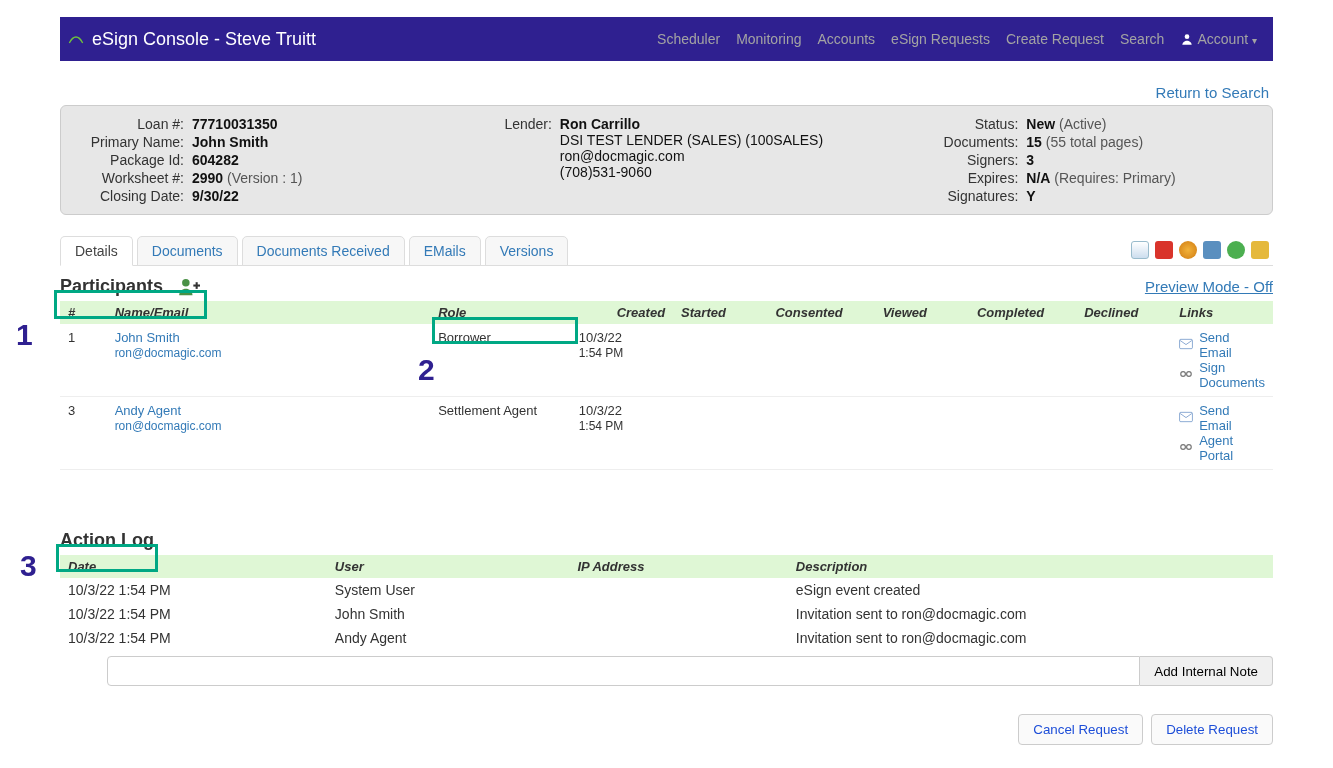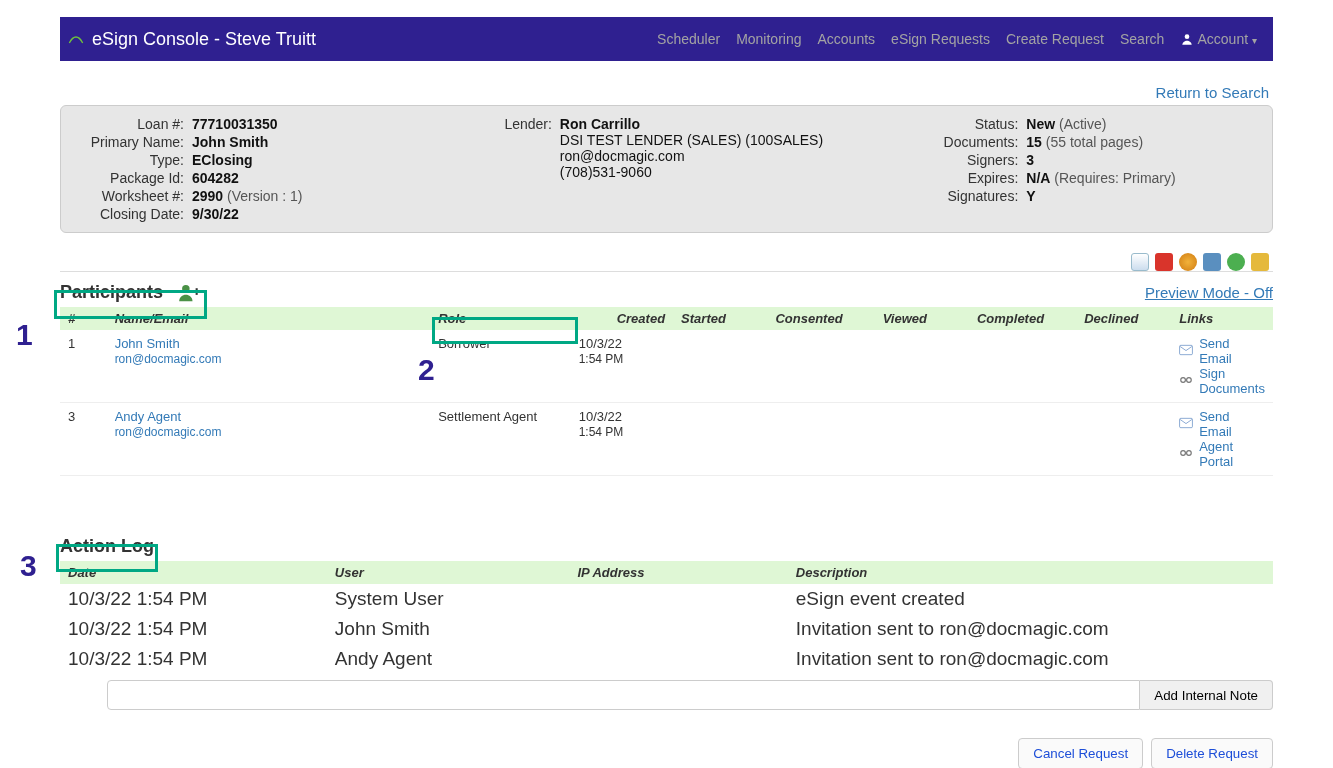--- a/index.html
+++ b/index.html
@@ -35,21 +35,21 @@
   .preview-mode { margin-left: auto; color: #337ab7; font-size: 15px; }
   .p-table { width: 100%; border-collapse: collapse; margin-top: 4px; }
   .p-table thead th { background: #dff7d5; font-style: italic; font-weight: 700; text-align: left; padding: 4px 8px; font-size: 13px; color: #333; }
   .p-table tbody td { padding: 6px 8px; border-bottom: 1px solid #eee; vertical-align: top; font-size: 13px; }
   .p-table a { color: #337ab7; text-decoration: none; }
   .email { color: #337ab7; font-size: 12px; }
   .link-line { display: flex; align-items: center; gap: 6px; color: #337ab7; font-size: 13px; }
   .action-title-wrap { margin-top: 60px; }
   .a-table { width: 100%; border-collapse: collapse; margin-top: 4px; }
   .a-table thead th { background: #dff7d5; font-style: italic; font-weight: 700; text-align: left; padding: 4px 8px; font-size: 13px; }
-  .a-table tbody td { padding: 4px 8px; font-size: 19px; }
+  .a-table tbody td { padding: 4px 8px; font-size: 14px; }
   .note-row { display: flex; margin-top: 6px; padding-left: 47px; }
   .note-input { flex: 1; border: 1px solid #ccc; border-radius: 4px 0 0 4px; padding: 6px; font-size: 14px; }
   .note-btn { border: 1px solid #ccc; border-left: none; background: #f0f0f0; padding: 6px 14px; border-radius: 0 4px 4px 0; cursor: pointer; }
   .btn-row { display: flex; justify-content: flex-end; gap: 8px; margin-top: 28px; }
   .btn { border: 1px solid #ccc; background: #fafafa; padding: 7px 14px; border-radius: 4px; cursor: pointer; color: #1d4ed8; }
   .footer { display: flex; margin-top: 24px; padding: 6px 0 12px; font-size: 13px; color: #444; border-top: 1px solid #eee; }
   .footer .right { margin-left: auto; display: flex; gap: 10px; }
   .footer a { color: #337ab7; text-decoration: none; }
   .callout { position: absolute; border: 3px solid #00a884; }
   .callout-num { position: absolute; font-size: 30px; font-weight: 900; color: #2f2090; }
@@ -92,24 +92,20 @@
     <div class="info-col col1" id="info-col1" style="flex:0 0 34%;">
         <div class="info-row">
           <div class="info-label">Loan #:</div>
           <div class="info-value"><span class="bold">77710031350</span></div>
         </div>
         <div class="info-row">
           <div class="info-label">Primary Name:</div>
           <div class="info-value"><span class="bold">John Smith</span></div>
         </div>
         <div class="info-row">
-          <div class="info-label">Type:</div>
-          <div class="info-value"><span class="bold">EClosing</span></div>
-        </div>
-        <div class="info-row">
           <div class="info-label">Package Id:</div>
           <div class="info-value"><span class="bold">604282</span></div>
         </div>
         <div class="info-row">
           <div class="info-label">Worksheet #:</div>
           <div class="info-value"><span class="bold">2990</span><span class="muted"> (Version : 1)</span></div>
         </div>
         <div class="info-row">
           <div class="info-label">Closing Date:</div>
           <div class="info-value"><span class="bold">9/30/22</span></div>
@@ -144,20 +140,27 @@
           <div class="info-value"><span class="bold">N/A</span><span class="muted"> (Requires: Primary)</span></div>
         </div>
         <div class="info-row">
           <div class="info-label">Signatures:</div>
           <div class="info-value"><span class="bold">Y</span></div>
         </div>
       </div>
   </div>
 
   <div class="tabs-row">
+    <div class="tabs" id="tabs">
+        <div class="tab active">Details</div>
+        <div class="tab">Documents</div>
+        <div class="tab">Documents Received</div>
+        <div class="tab">EMails</div>
+        <div class="tab">Versions</div>
+      </div>
     <div class="toolbar-icons">
       <span style="background:linear-gradient(#fff,#cde);border:1px solid #9bc;"></span>
       <span style="background:#d9342b;"></span>
       <span style="background:radial-gradient(#f2b23a,#d07b12);border-radius:50%;"></span>
       <span style="background:#5a8fbf;"></span>
       <span style="background:#4caf50;border-radius:50%;"></span>
       <span style="background:#e5b93c;border-radius:3px;"></span>
     </div>
   </div>
 

